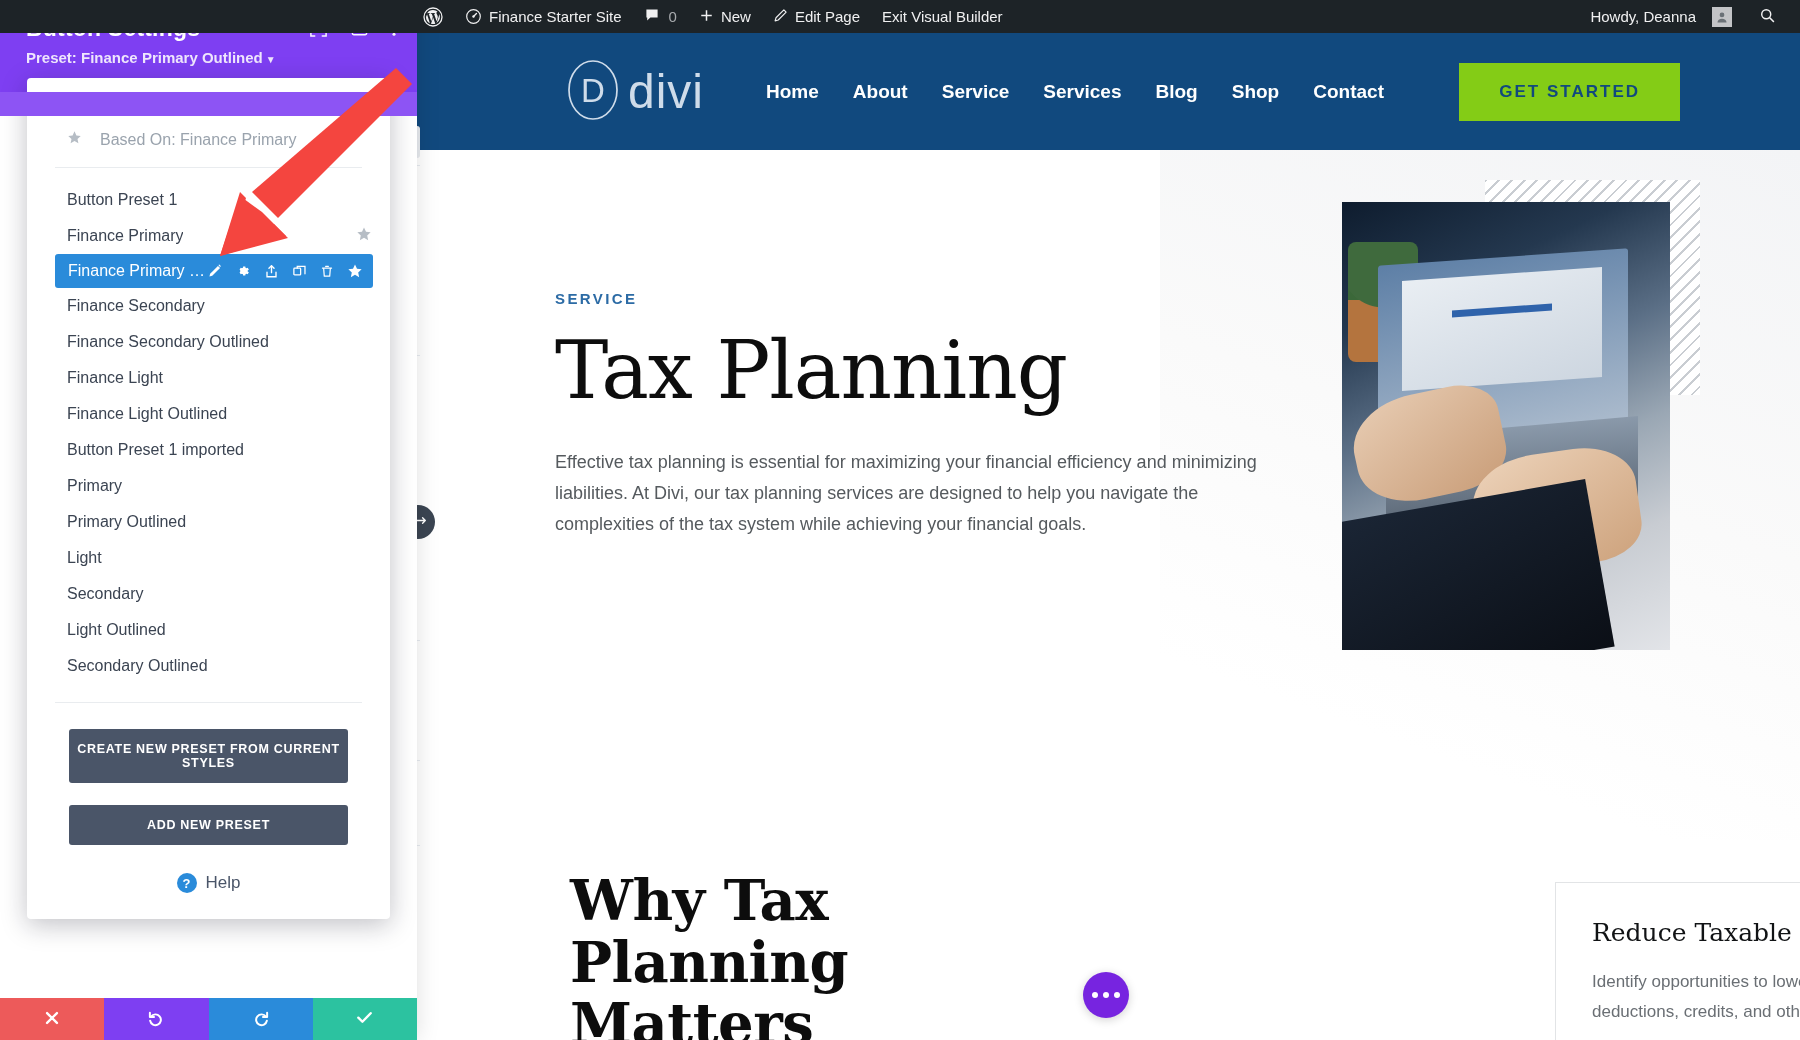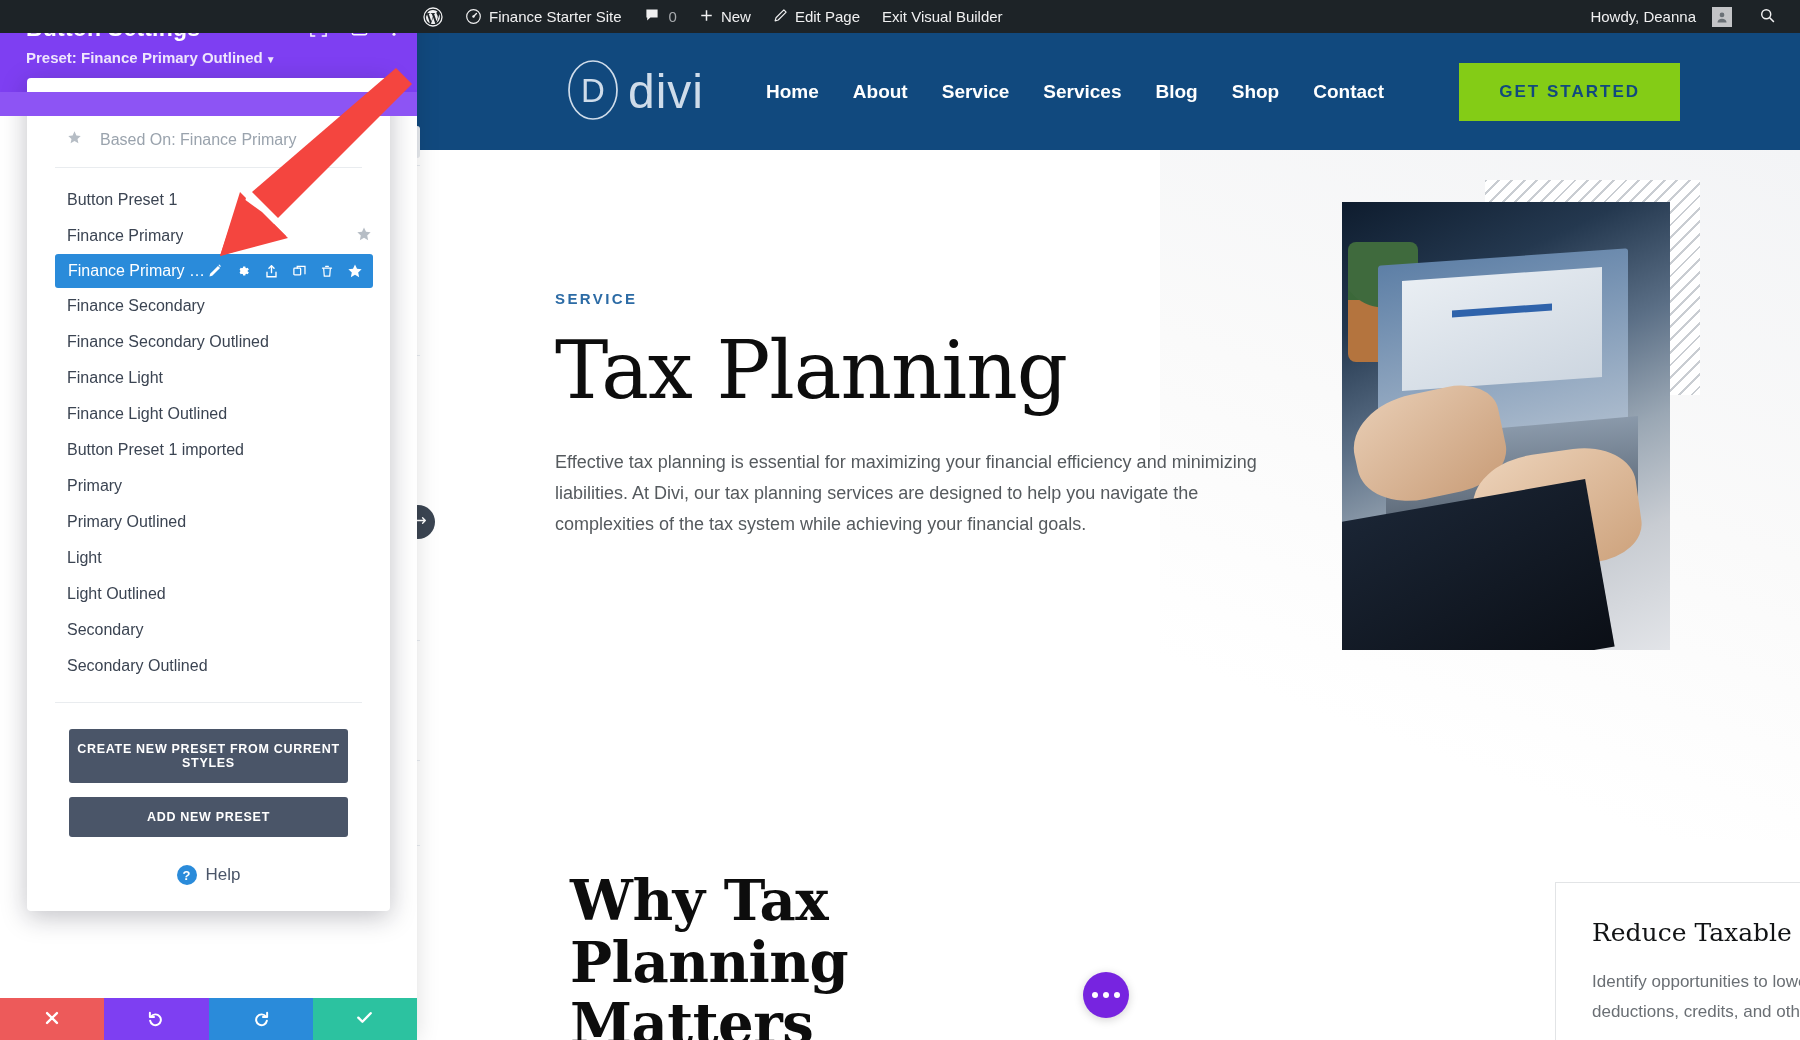--- a/index.html
+++ b/index.html
@@ -208,21 +208,21 @@
   }
   .dd-item .label { white-space:nowrap; overflow:hidden; text-overflow:ellipsis; }
   .dd-item .star-right { margin-left:auto; }
   .dd-item.selected {
     background:#2a8bda; color:#fff; margin: 0 17px 0 28px;
     padding-left: 13px; padding-right: 10px; border-radius: 3px; height: 34px;
   }
   .dd-item.selected .actions { margin-left: auto; display:flex; align-items:center; gap: 13px; }
   .dd-item.selected .actions span { cursor:pointer; display:flex; }
   .dd-foot-sep { height:1px; background:#e9ecef; margin: 12px 28px 0 28px; }
-  .dd-buttons { padding: 26px 42px 0 42px; display:flex; flex-direction:column; gap: 14px; }
+  .dd-buttons { padding: 26px 42px 0 42px; display:flex; flex-direction:column; gap: 22px; }
   .dd-btn {
     background:#4a5568; color:#fff; border:0; border-radius: 3px;
     padding: 13px 8px; font-size: 12.5px; font-weight:700; letter-spacing: .7px;
     cursor:pointer; font-family:"Liberation Sans", sans-serif;
   }
   .dd-help {
     display:flex; align-items:center; justify-content:center; gap: 9px;
     padding: 28px 0 26px 0; color:#4a5568; font-size: 17px; cursor:pointer;
   }
   .help-circle {
@@ -536,24 +536,24 @@
       <div class="dd-item">
           <span class="label">Primary</span>
         </div>
       <div class="dd-item">
           <span class="label">Primary Outlined</span>
         </div>
       <div class="dd-item">
           <span class="label">Light</span>
         </div>
       <div class="dd-item">
+          <span class="label">Secondary</span>
+        </div>
+      <div class="dd-item">
           <span class="label">Light Outlined</span>
-        </div>
-      <div class="dd-item">
-          <span class="label">Secondary</span>
         </div>
       <div class="dd-item">
           <span class="label">Secondary Outlined</span>
         </div>
     </div>
 
     <div class="dd-foot-sep"></div>
     <div class="dd-buttons">
       <button class="dd-btn">CREATE NEW PRESET FROM CURRENT STYLES</button>
       <button class="dd-btn">ADD NEW PRESET</button>

